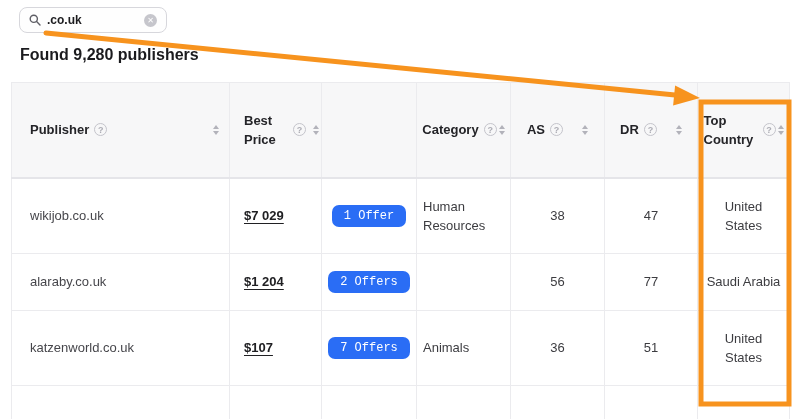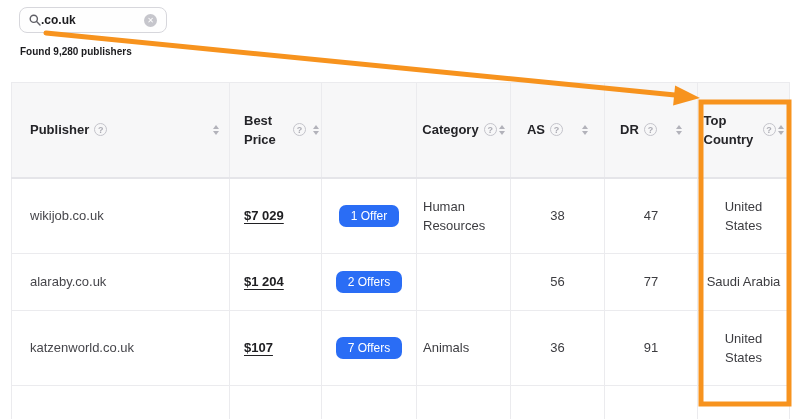--- a/index.html
+++ b/index.html
@@ -7,37 +7,37 @@
   body {
     font-family:"Liberation Sans","DejaVu Sans",sans-serif;
     background:#ffffff; overflow:hidden; position:relative;
   }
   .page { position:absolute; inset:0; width:800px; height:419px; overflow:hidden; }
 
   
   .search-box {
     position:absolute; left:19px; top:7px; width:148px; height:26px;
     border:1px solid #d7d7dc; border-radius:8px; background:#fefefe;
-    display:flex; align-items:center; padding:0 9px; 
+    display:flex; align-items:center; padding:0 9px; gap:6px;
   }
   .search-box input {
     border:none; outline:none; background:transparent; flex:1; min-width:0;
     font-family:inherit; font-size:12px; font-weight:600; color:#1c1c1f;
   }
   .clear-btn {
     width:13px; height:13px; border-radius:50%; background:#c6c6cc;
     color:#ffffff; font-size:8px; line-height:13px; text-align:center;
     display:flex; align-items:center; justify-content:center; flex:0 0 auto;
     cursor:pointer;
   }
 
   
   .summary {
     position:absolute; left:20px; top:46px;
-    font-size:10px; font-weight:700; color:#1b1b1e;
+    font-size:16px; font-weight:700; color:#1b1b1e;
   }
 
   
   .table-wrap { position:absolute; left:11px; top:82px; width:780px; }
   table { border-collapse:collapse; table-layout:fixed; width:778px; }
   th, td { border:1px solid #ebebee; vertical-align:middle; background:#fff; }
   thead th { background:#f7f7f8; height:95px; border-bottom:2px solid #e5e5e9; }
   tbody td { height:57px; font-size:13px; color:#3c3c40; text-align:center; line-height:19px; }
   th { font-size:13px; font-weight:700; color:#242428; }
 
@@ -54,21 +54,21 @@
   td.c-category { text-align:left; padding-left:6px; color:#3c3c40; }
   .country-text { max-width:76px; margin:18px auto; }
 
   .price-link {
     color:#202023; font-weight:600; text-decoration:underline;
     text-underline-offset:3px; cursor:pointer;
   }
   .offers-btn {
     display:inline-block; min-width:56px; padding:4px 12px;
     background:#2a6df5; color:#ffffff; border:none; border-radius:7px;
-    font-family:Liberation Sans, sans-serif; font-size:12px; font-weight:500; cursor:pointer;
+    font-family:Liberation Mono, monospace; font-size:12px; font-weight:500; cursor:pointer;
   }
 
   
   .qicon {
     width:13px; height:13px; border:1px solid #c4c4cb; border-radius:50%;
     color:#adadb5; font-size:9px; font-weight:600;
     display:inline-flex; align-items:center; justify-content:center;
     flex:0 0 auto; cursor:pointer;
   }
   .sort { display:inline-flex; flex-direction:column; gap:2px; cursor:pointer; flex:0 0 auto; }
@@ -196,21 +196,21 @@
           <td class="c-country">
               <div class="country-text">Saudi Arabia</div>
             </td>
         </tr>
         <tr>
           <td class="c-publisher">katzenworld.co.uk</td>
           <td class="c-price"><span class="price-link">$107</span></td>
           <td class="c-offers"><button class="offers-btn">7 Offers</button></td>
           <td class="c-category">Animals</td>
           <td class="c-as">36</td>
-          <td class="c-dr">91</td>
+          <td class="c-dr">51</td>
           <td class="c-country">
               <div class="country-text">United States</div>
             </td>
         </tr>
         <tr>
           <td class="c-publisher"></td>
             <td></td>
             <td></td>
             <td></td>
             <td></td>

